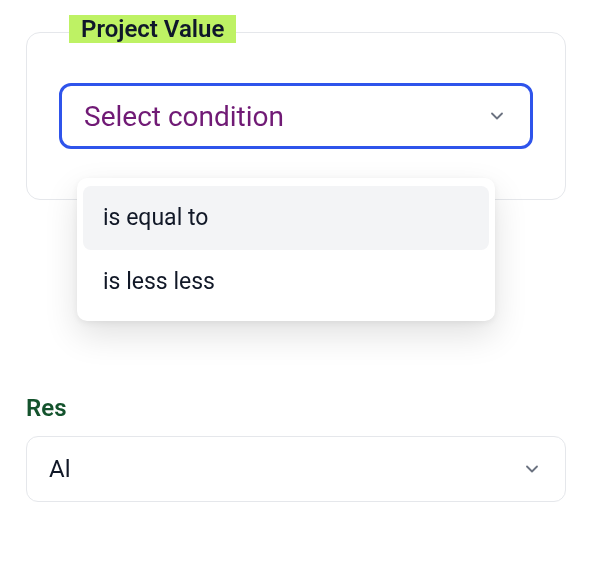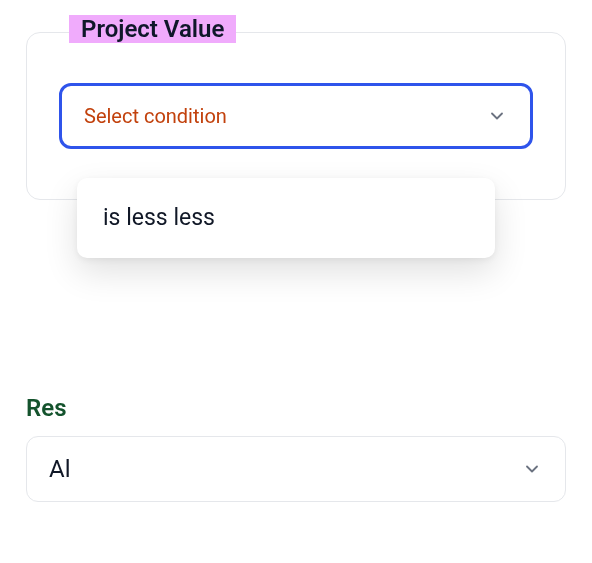--- a/index.html
+++ b/index.html
@@ -21,43 +21,43 @@
     position: relative;
     border: 1px solid #E5E7EB;
     border-radius: 14px;
     margin: 32px 26px 0 26px;
     padding: 50px 32px 50px 32px;
   }
   .legend {
     position: absolute;
     top: -18px;
     left: 42px;
-    background: #f0abfc;
+    background: #bef264;
     padding: 0 12px;
     font-size: 24px;
     font-weight: 600;
     color: #0f172a;
   }
 
   .select-trigger {
     position: relative;
     width: 100%;
     height: 66px;
     border: 3px solid #2F54EB;
     border-radius: 12px;
     background: #ffffff;
     display: flex;
     align-items: center;
     justify-content: space-between;
     padding: 0 22px;
     cursor: pointer;
   }
   .select-placeholder {
-    font-size: 20px;
-    color: #c2410c;
+    font-size: 28px;
+    color: #701a75;
     font-weight: 400;
   }
   .chevron {
     width: 22px;
     height: 22px;
     display: flex;
     align-items: center;
     justify-content: center;
     color: #6B7280;
   }
@@ -128,20 +128,21 @@
     <span class="select-placeholder">Select condition</span>
     <span class="chevron">
       <svg width="20" height="20" viewBox="0 0 24 24" fill="none" stroke="currentColor" stroke-width="2.2" stroke-linecap="round" stroke-linejoin="round">
         <polyline points="6 9 12 15 18 9"></polyline>
       </svg>
     </span>
   </div>
 </div>
 
 <div class="dropdown">
+  <div class="dropdown-item highlighted">is equal to</div>
   <div class="dropdown-item">is less less</div>
 </div>
 
 <div class="lower-label">Res</div>
 
 <div class="lower-select">
   <span class="value">Al</span>
   <span class="chevron">
     <svg width="20" height="20" viewBox="0 0 24 24" fill="none" stroke="currentColor" stroke-width="2.2" stroke-linecap="round" stroke-linejoin="round">
       <polyline points="6 9 12 15 18 9"></polyline>

